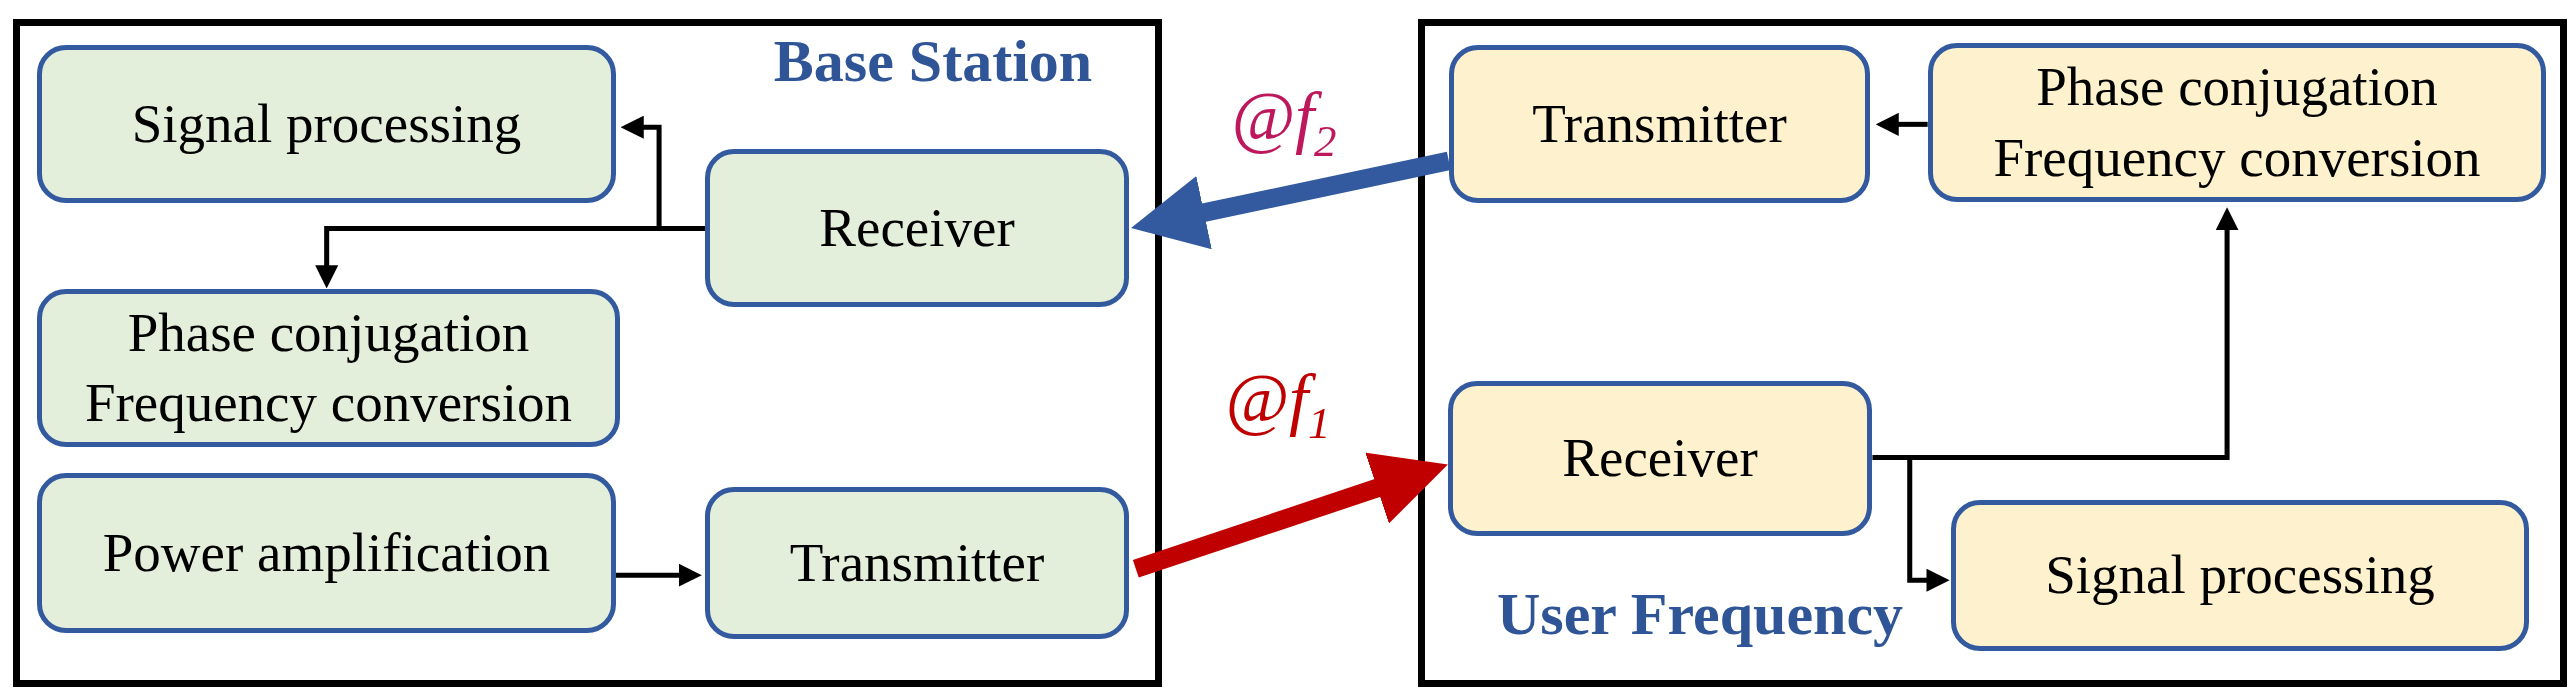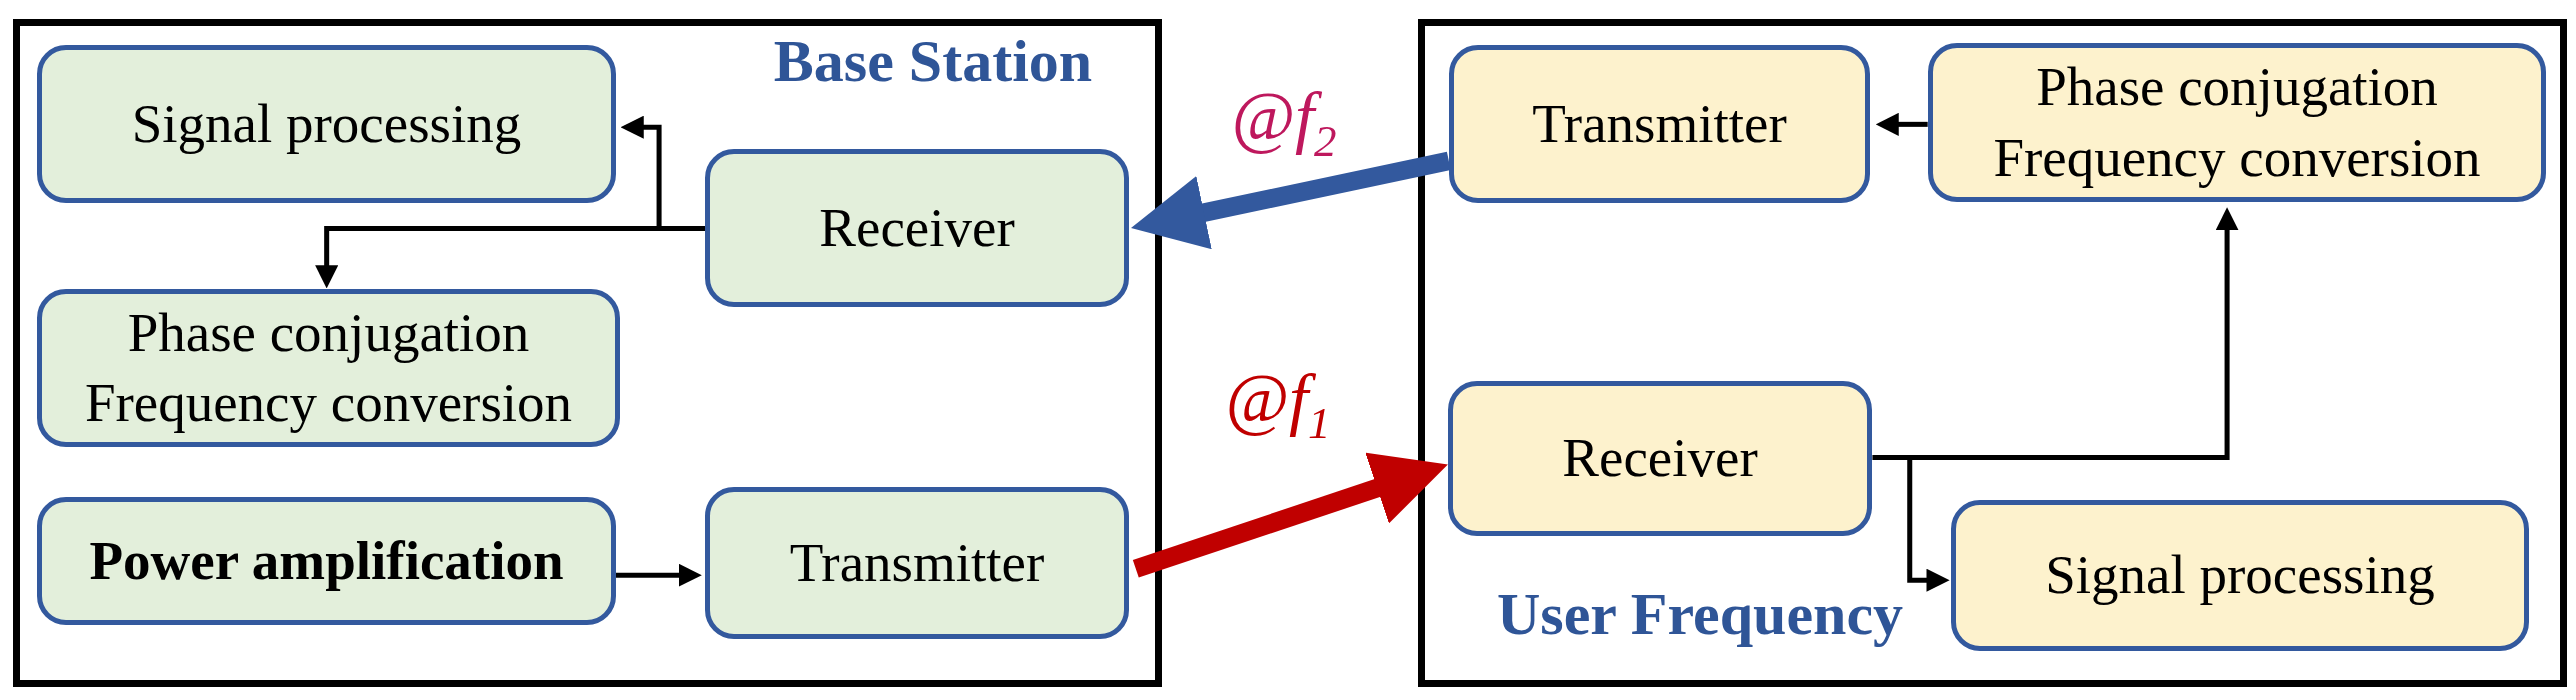--- a/index.html
+++ b/index.html
@@ -112,21 +112,21 @@
 
   <div class="block green" style="left:705px;top:149px;width:424px;height:158px;">
     <div>Receiver</div>
   </div>
 
   <div class="block green" style="left:37px;top:289px;width:583px;height:158px;">
     <div>Phase conjugation</div>
     <div>Frequency conversion</div>
   </div>
 
-  <div class="block green" style="left:37px;top:497px;width:579px;height:128px;font-weight:bold;">
+  <div class="block green" style="left:37px;top:473px;width:579px;height:160px;">
     <div>Power amplification</div>
   </div>
 
   <div class="block green" style="left:705px;top:487px;width:424px;height:152px;">
     <div>Transmitter</div>
   </div>
 
   <div class="block yellow" style="left:1449px;top:45px;width:421px;height:158px;">
     <div>Transmitter</div>
   </div>

